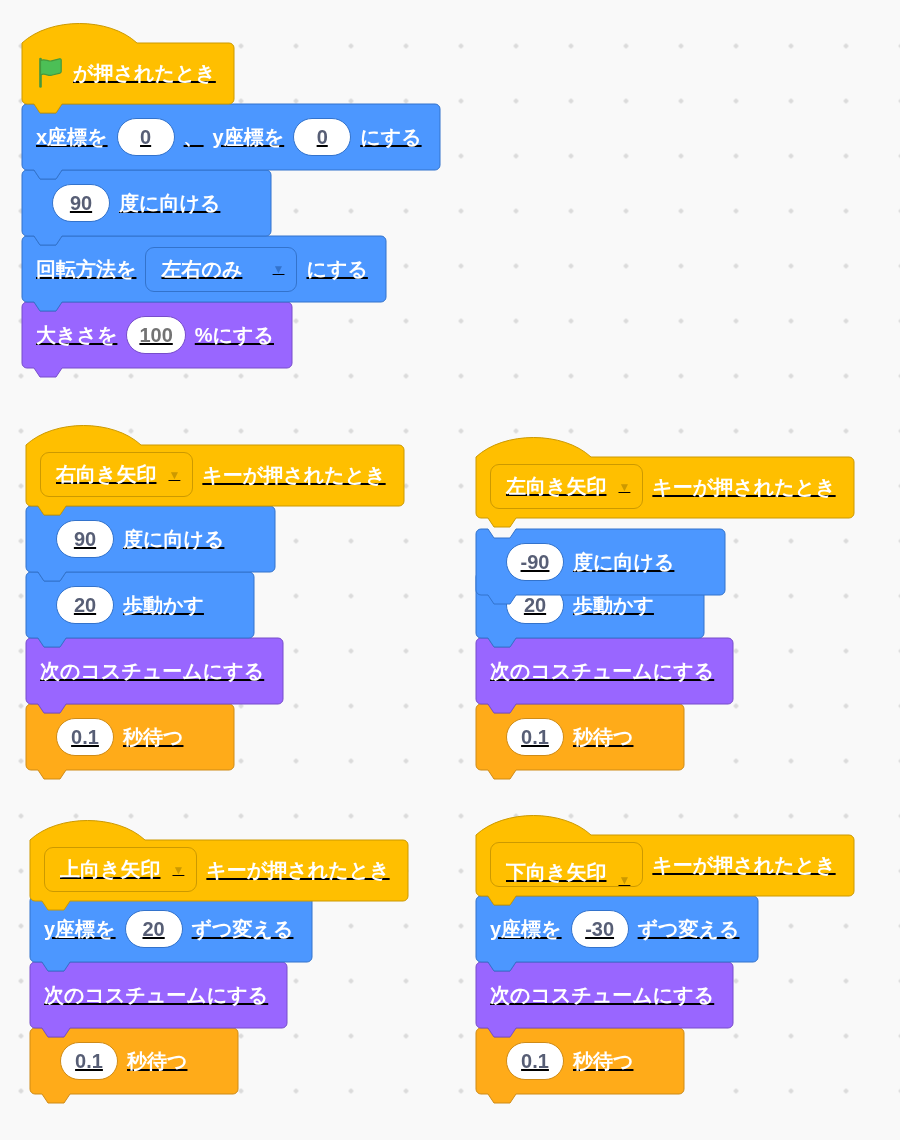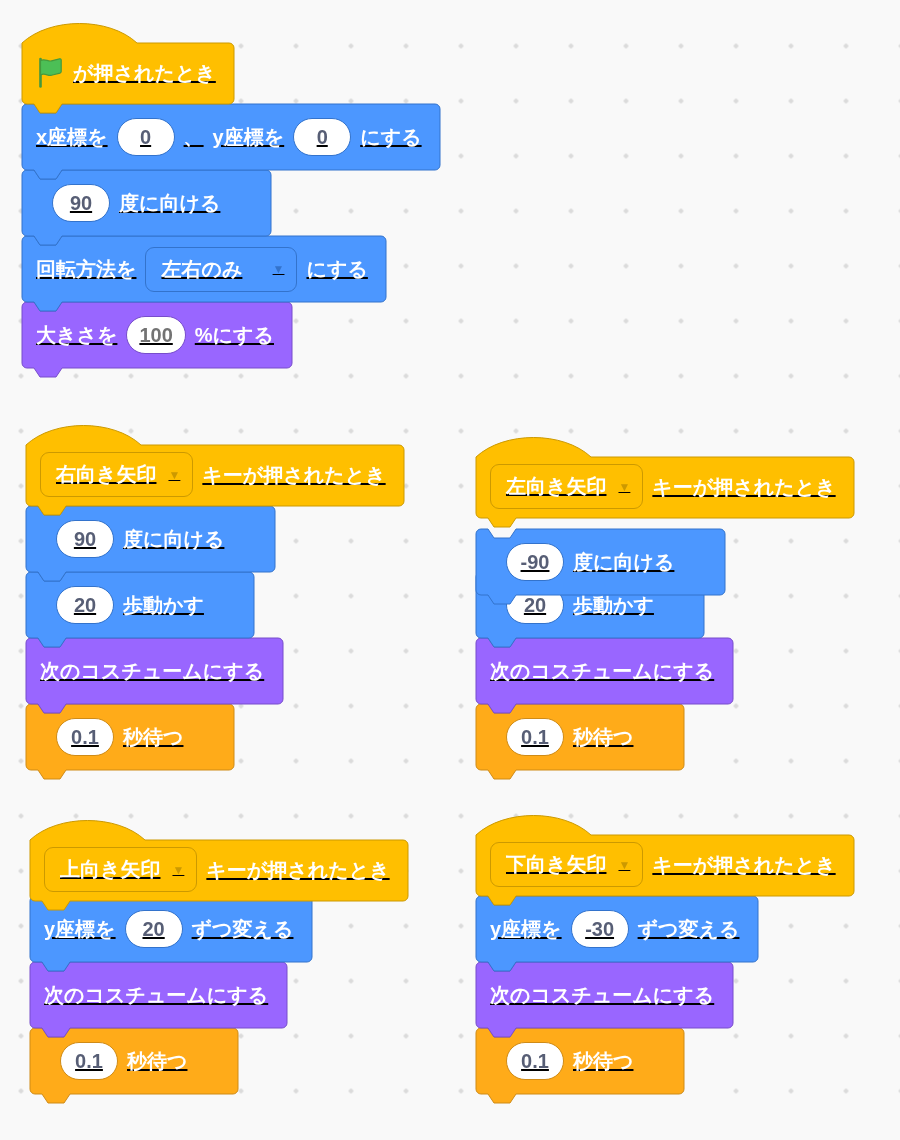--- a/index.html
+++ b/index.html
@@ -190,21 +190,21 @@
           <path d="M 0 61 L 0 5 A 5 5 0 0 1 5 0 L 12 0 L 18 9 L 34 9 L 40 0 L 203 0 A 5 5 0 0 1 208 5 L 208 61 A 5 5 0 0 1 203 66 L 40 66 L 34 75 L 18 75 L 12 66 L 5 66 A 5 5 0 0 1 0 61 Z" fill="#FFAB19" stroke="#CF8B17" stroke-width="1"></path>
         </svg><div class="content stack lead-input">
           <span class="oval" style="border-color: rgb(207, 139, 23); color: rgb(87, 94, 117);">0.1</span>
           <span class="label">秒待つ</span>
         </div></div>
     </div>
     <div class="script" style="left: 476px; top: 812px;">
       <div class="block" style="top: 0px; z-index: 100; width: 378px; height: 84px;"><svg class="shape" width="378" height="94">
           <path d="M 0 79 L 0 23 C 28 -3 87 -3 115 23 L 373 23 A 5 5 0 0 1 378 28 L 378 79 A 5 5 0 0 1 373 84 L 40 84 L 34 93 L 18 93 L 12 84 L 5 84 A 5 5 0 0 1 0 79 Z" fill="#FFBF00" stroke="#CC9900" stroke-width="1"></path>
         </svg><div class="content hat">
-          <div class="dropdown" style="border-color: rgb(204, 153, 0);">
+          <div class="dropdown" style="border-color: rgb(204, 153, 0); align-items: flex-end;">
             <span>下向き矢印</span>
             <span class="arrow" style="color: rgb(204, 153, 0);">▼</span>
           </div>
           <span class="label">キーが押されたとき</span>
         </div></div>
       <div class="block" style="top: 84px; z-index: 99; width: 282px; height: 66px;"><svg class="shape" width="282" height="76">
           <path d="M 0 61 L 0 5 A 5 5 0 0 1 5 0 L 12 0 L 18 9 L 34 9 L 40 0 L 277 0 A 5 5 0 0 1 282 5 L 282 61 A 5 5 0 0 1 277 66 L 40 66 L 34 75 L 18 75 L 12 66 L 5 66 A 5 5 0 0 1 0 61 Z" fill="#4C97FF" stroke="#3373CC" stroke-width="1"></path>
         </svg><div class="content stack">
           <span class="label">y座標を</span>
           <span class="oval" style="border-color: rgb(51, 115, 204); color: rgb(87, 94, 117);">-30</span>

